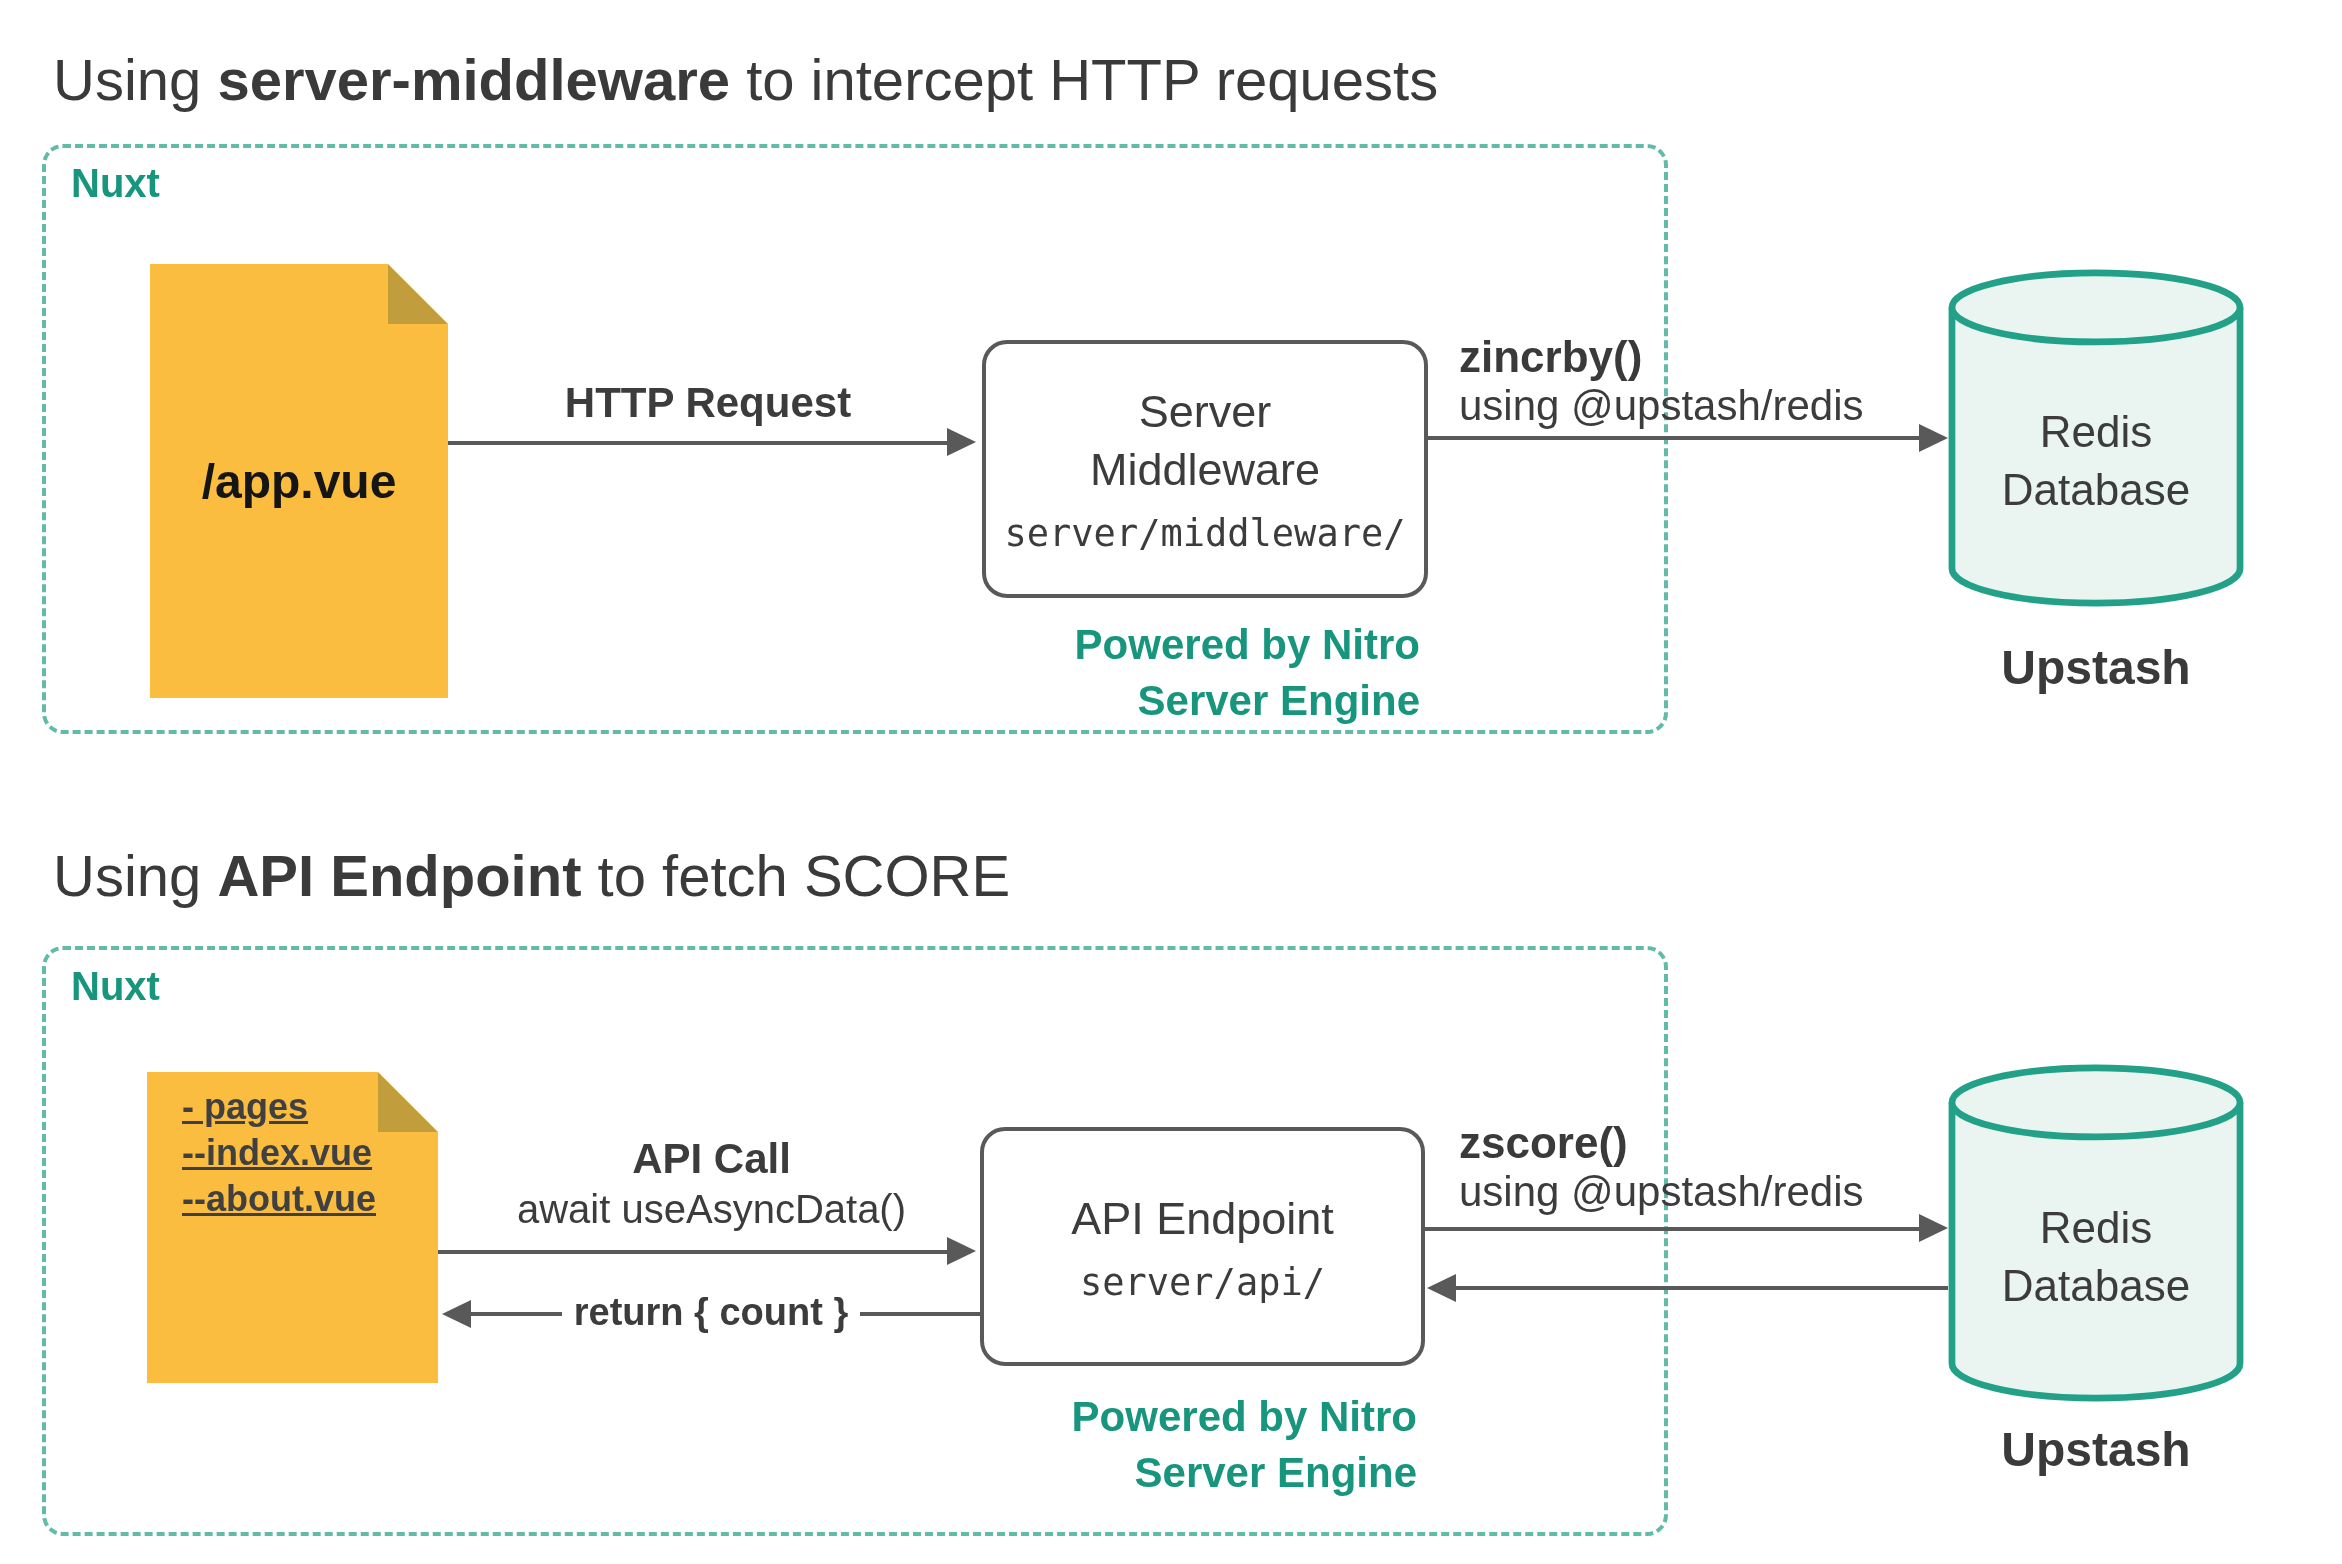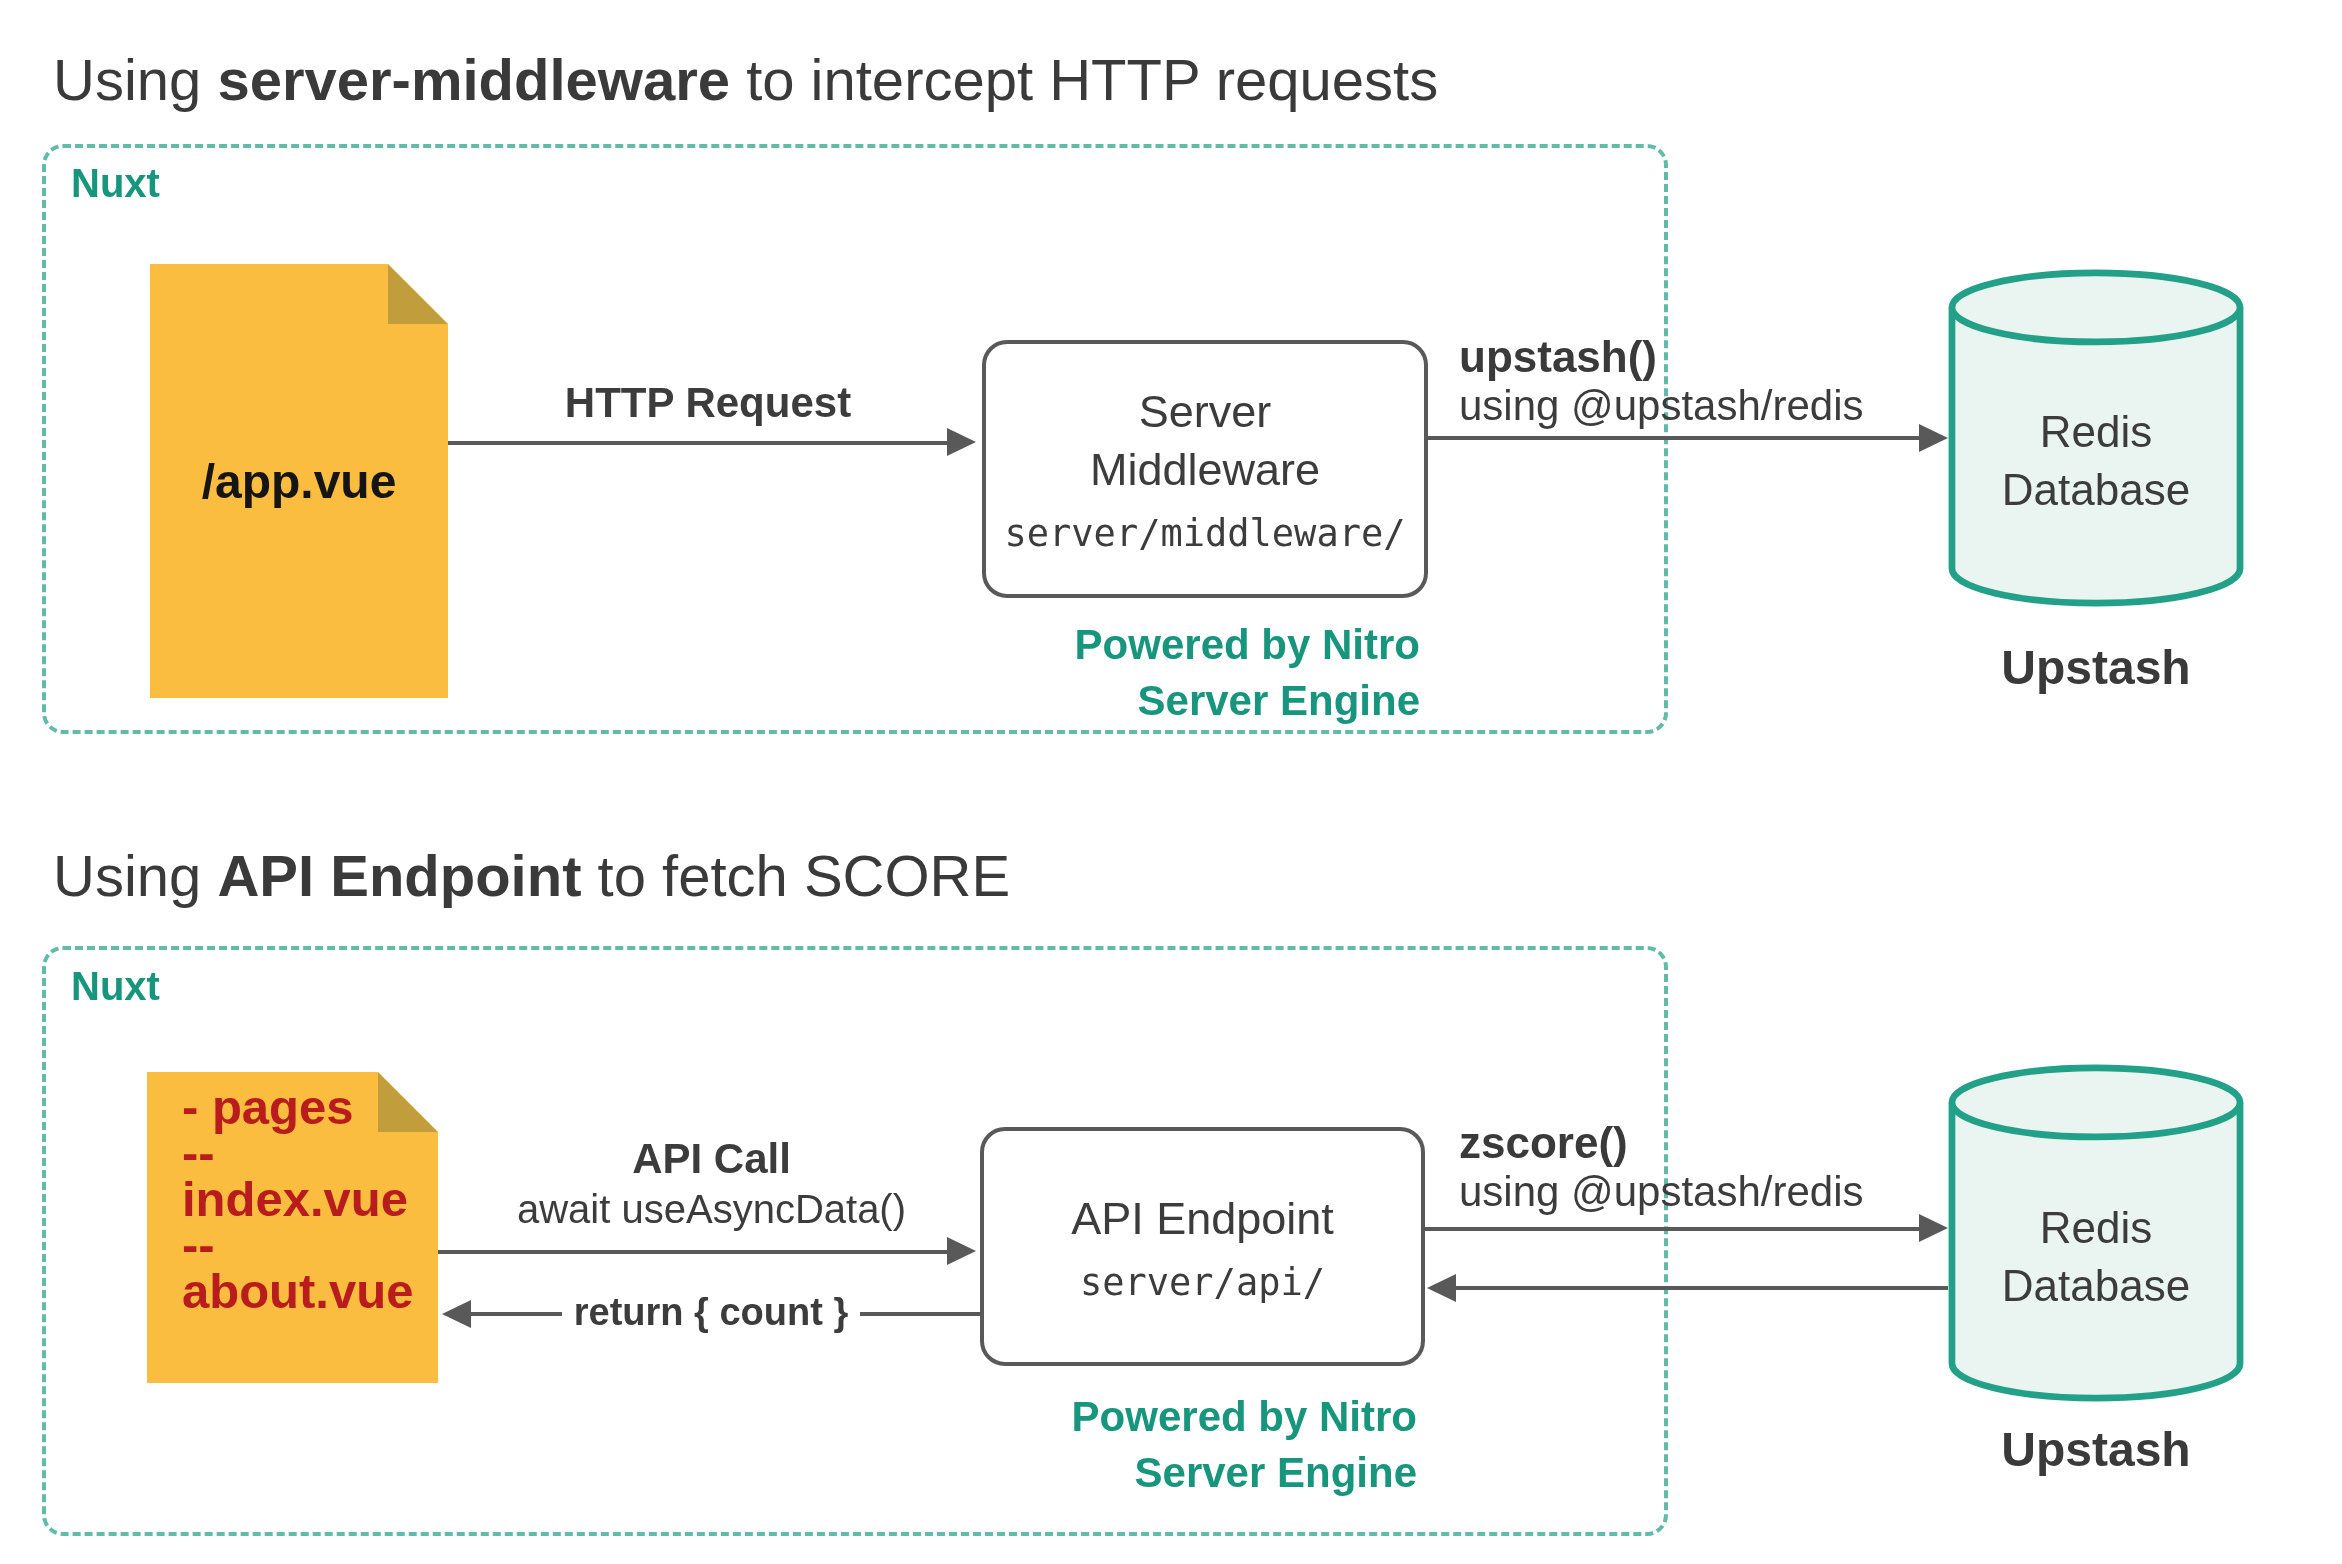--- a/index.html
+++ b/index.html
@@ -9,21 +9,21 @@
 
   .title{font-size:58px;color:#3a3a3a;white-space:nowrap;}
   .title b{font-weight:bold;}
 
   .dashed-box{border:4.8px dashed #62bba9;border-radius:21px;}
   .nuxt-label{font-weight:bold;font-size:40px;color:#17957d;}
 
   .file-icon{background:#fbbd3f;clip-path:polygon(0 0, calc(100% - 60px) 0, 100% 60px, 100% 100%, 0 100%);}
   .file-fold{position:absolute;top:0;right:0;width:60px;height:60px;background:#c19e3b;clip-path:polygon(0 0, 0 100%, 100% 100%);}
   .file-center{width:100%;height:100%;display:flex;align-items:center;justify-content:center;font-weight:bold;font-size:48px;color:#151515;}
-  .file-list{padding:11.5px 0 0 35px;font-weight:bold;font-size:49px;line-height:46px;color:#b91c1c;}
+  .file-list{padding:11.5px 0 0 35px;font-weight:bold;font-size:36px;line-height:46px;color:#404040;text-decoration:underline;}
 
   .hline{height:3.8px;background:#595959;}
   .ah-right{width:0;height:0;border-top:14.4px solid transparent;border-bottom:14.4px solid transparent;border-left:29px solid #595959;}
   .ah-left{width:0;height:0;border-top:14.4px solid transparent;border-bottom:14.4px solid transparent;border-right:29px solid #595959;}
 
   .arrow-label{font-weight:bold;font-size:42px;color:#3c3c3c;text-align:center;}
   .arrow-sublabel{font-size:40px;color:#3c3c3c;text-align:center;}
   .return-wrap{text-align:center;}
   .return-pill{background:#ffffff;padding:0 11.5px;font-weight:bold;font-size:38px;color:#3c3c3c;}
 
@@ -60,21 +60,21 @@
   <div class="abs node-box" style="left:982px;top:340px;width:438px;height:250px;">
     <div class="node-title">Server</div>
     <div class="node-title">Middleware</div>
     <div class="node-path">server/middleware/</div>
   </div>
   <div class="abs powered" style="left:982px;top:617px;width:438px;">
     <div>Powered by Nitro</div>
     <div>Server Engine</div>
   </div>
 
-  <div class="abs cmd" style="left:1459px;top:332px;">upstash()</div>
+  <div class="abs cmd" style="left:1459px;top:332px;">zincrby()</div>
   <div class="abs via" style="left:1459px;top:382px;">using @upstash/redis</div>
   <div class="abs hline" style="left:1425px;top:436px;width:494px;"></div>
   <div class="abs ah-right" style="left:1919px;top:424px;"></div>
 
   <svg class="abs" style="left:1948px;top:269px;" width="296" height="338" viewBox="0 0 308 352">
     <path d="M4,40 L4,312 A150,36 0 0 0 304,312 L304,40" fill="#eaf5f1" stroke="#22a188" stroke-width="7"></path>
     <ellipse cx="154" cy="40" rx="150" ry="36" fill="#eaf5f1" stroke="#22a188" stroke-width="7"></ellipse>
   </svg>
   <div class="abs db-label" style="left:1948px;top:403px;width:296px;">
     <div>Redis</div>

